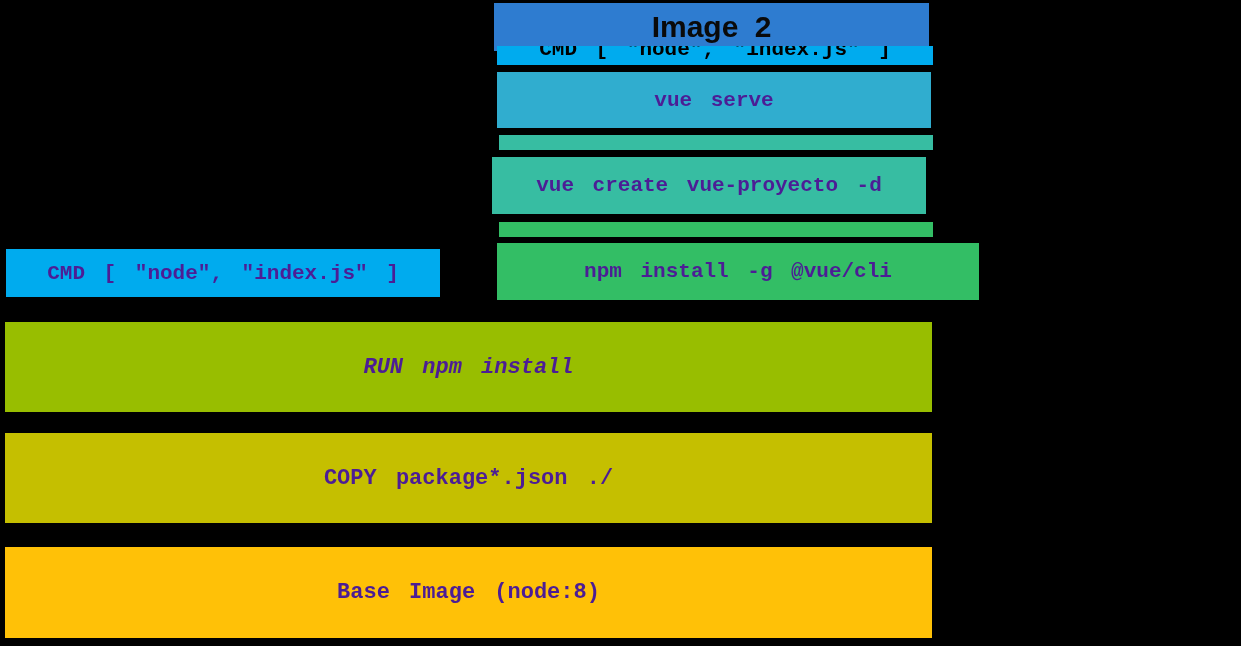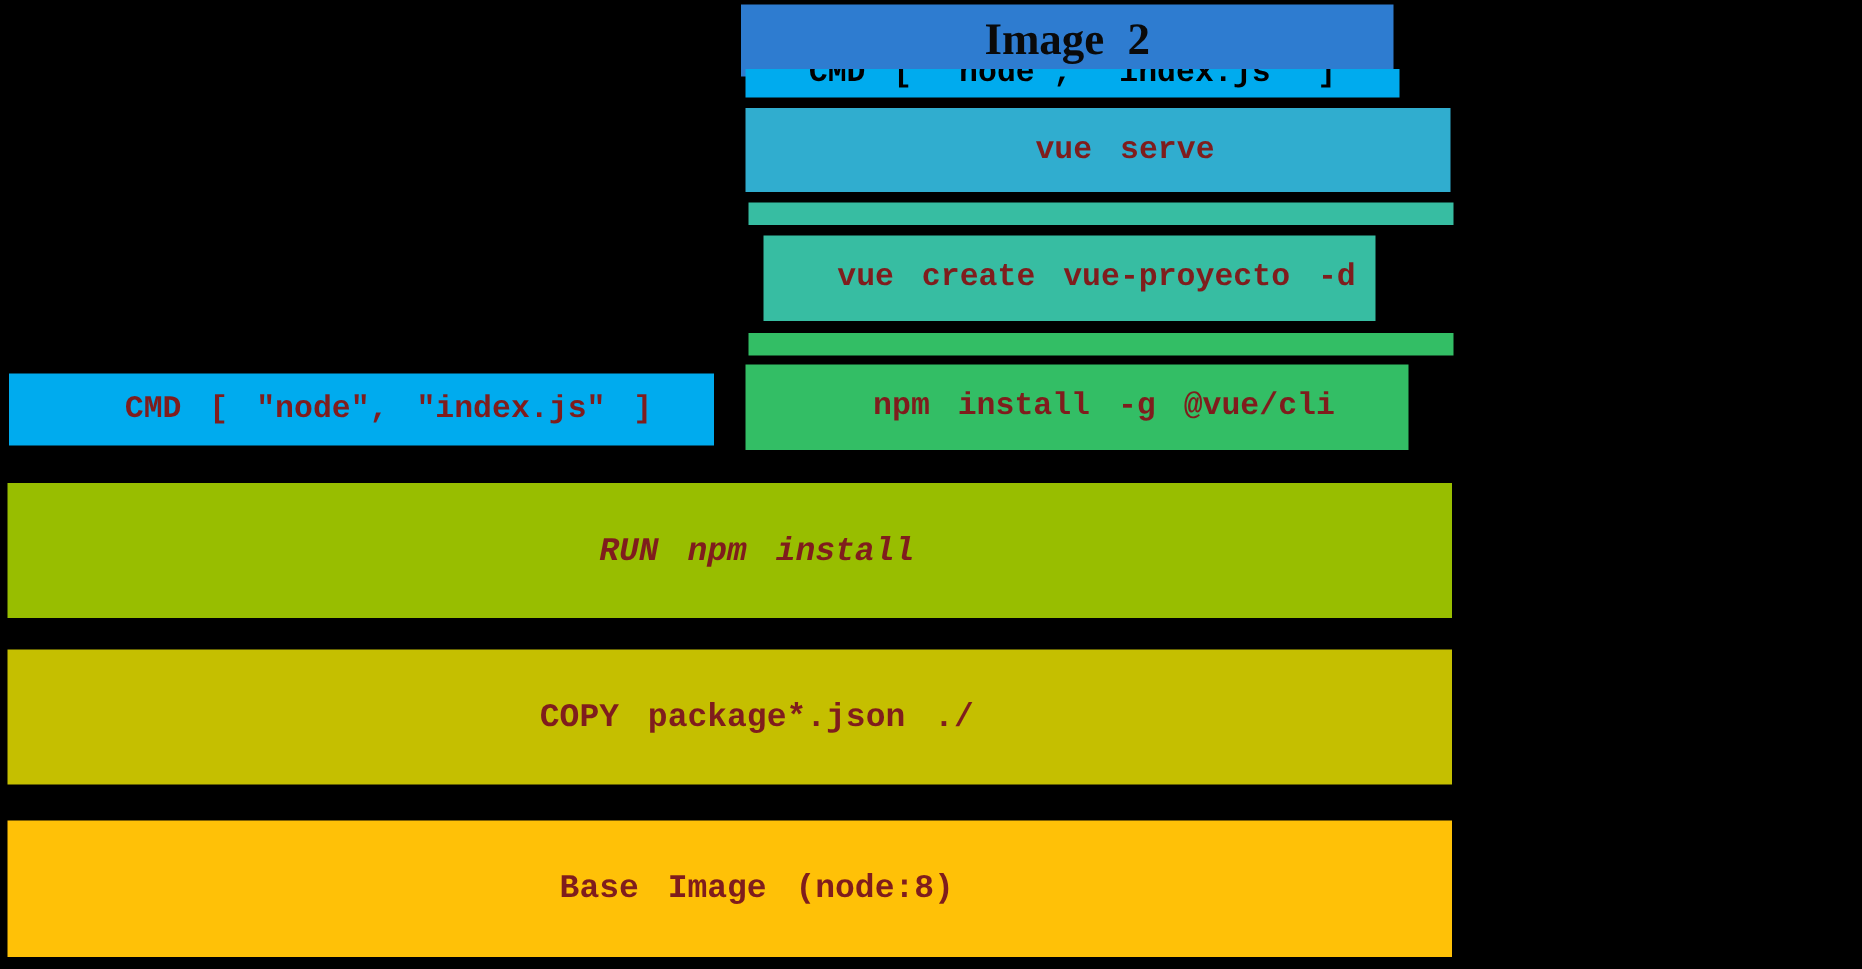--- a/index.html
+++ b/index.html
@@ -10,33 +10,32 @@
     height: 646px;
     background: #000000;
     overflow: hidden;
     font-family: "Liberation Mono", monospace;
   }
   .bar {
     position: absolute;
     display: flex;
     align-items: center;
     justify-content: center;
-    color: #7f1d1d;
+    color: #4c1d95;
     font-weight: bold;
     font-size: 21px;
     word-spacing: 6px;
     white-space: nowrap;
-    padding-left: 36px;
   }
   .title-bar {
     position: absolute;
     left: 494px; top: 3px;
     width: 435px; height: 48px;
     display: flex; align-items: center; justify-content: center;
-    font-family: Liberation Serif, serif;
+    font-family: Liberation Sans, sans-serif;
     font-weight: bold;
     font-size: 30px;
     word-spacing: 8px;
     color: #0a0a0a;
   }
   .layer-clipped {
     position: absolute;
     left: 497px; top: 46px;
     width: 436px; height: 19px;
     overflow: hidden;
@@ -47,23 +46,23 @@
     text-align: center;
     line-height: 21px;
     font-weight: bold;
     font-size: 21px;
     word-spacing: 6px;
     color: #000000;
     white-space: nowrap;
   }
   .vue-serve   { left: 497px; top: 72px;  width: 434px; height: 56px; }
   .strip-1     { left: 499px; top: 135px; width: 434px; height: 15px; }
-  .vue-create  { left: 509px; top: 157px; width: 372px; height: 57px; }
+  .vue-create  { left: 492px; top: 157px; width: 434px; height: 57px; }
   .strip-2     { left: 499px; top: 222px; width: 434px; height: 15px; }
-  .npm-cli     { left: 497px; top: 243px; width: 406px; height: 57px; text-align: right; }
+  .npm-cli     { left: 497px; top: 243px; width: 482px; height: 57px; text-align: right; }
   .cmd-left    { left: 6px;   top: 249px; width: 434px; height: 48px; }
   .run-bar     { left: 5px;   top: 322px; width: 927px; height: 90px; font-size: 22px; }
   .copy-bar    { left: 5px;   top: 433px; width: 927px; height: 90px; font-size: 22px; justify-content: center; }
   .base-bar    { left: 5px;   top: 547px; width: 927px; height: 91px; font-size: 22px; }
 </style>
 </head>
 <body>
 
 <div class="canvas">
 

